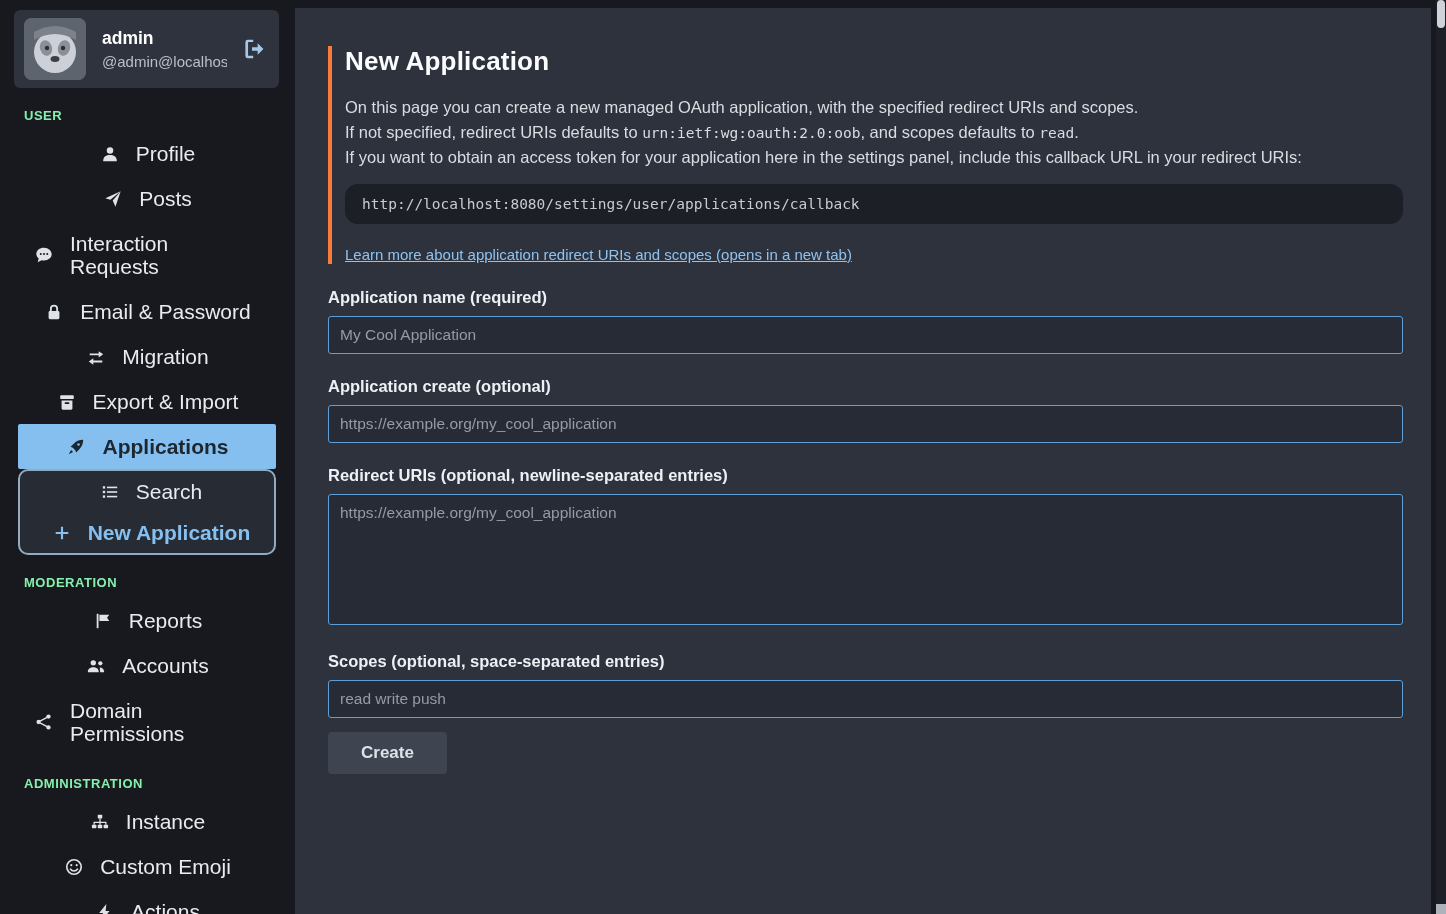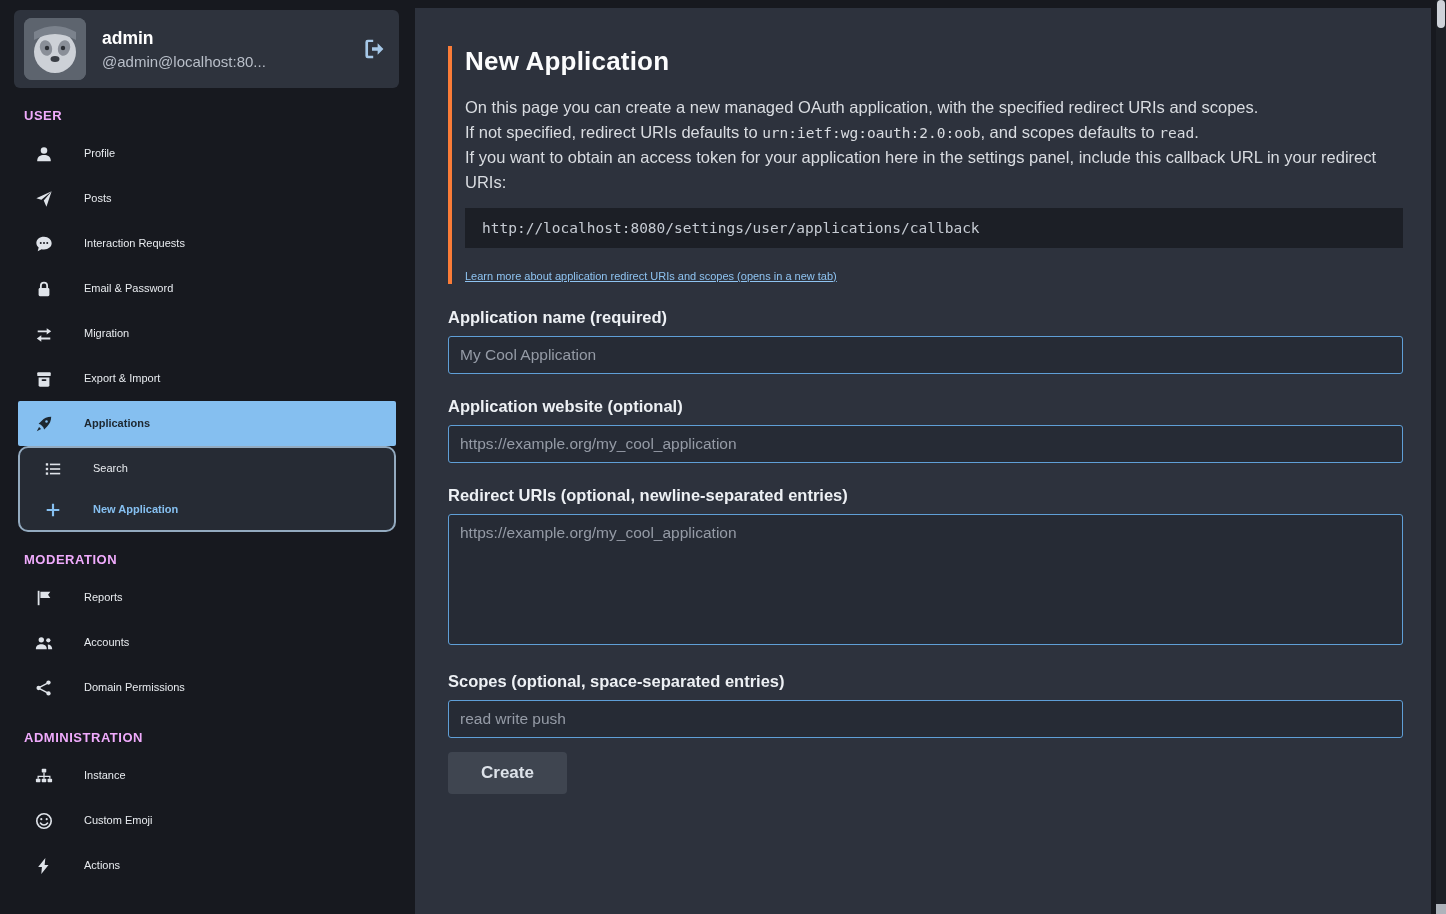--- a/index.html
+++ b/index.html
@@ -7,46 +7,46 @@
   body {
     width:1446px; height:914px; overflow:hidden;
     background:#17191f;
     font-family:"Liberation Sans","DejaVu Sans",sans-serif;
     color:#e8ebef;
     display:flex;
     position:relative;
   }
 
   
-  .sidebar { width:415px; flex-shrink:0; overflow:hidden; }
+  .sidebar { width:295px; flex-shrink:0; overflow:hidden; }
 
   .user-card {
     margin:10px 16px 2px 14px;
     background:#2e333d;
     border-radius:6px;
     padding:8px 12px 8px 10px;
     display:flex; align-items:center; gap:16px;
     cursor:pointer;
   }
   .avatar { width:62px; height:62px; border-radius:8px; overflow:hidden; flex-shrink:0; background:#5d646e; }
   .user-info { min-width:0; flex:1; }
   .user-name { font-size:17.5px; font-weight:700; color:#ffffff; margin-bottom:4px; }
   .user-handle { font-size:15px; color:#b9bfc9; white-space:nowrap; overflow:hidden; }
   .logout { color:#a6c8e8; margin-left:auto; flex-shrink:0; cursor:pointer; display:flex; }
 
   .section-label {
-    color:#f0abfc; font-size:13px; font-weight:700; letter-spacing:.04em;
+    color:#86efac; font-size:13px; font-weight:700; letter-spacing:.04em;
     margin:20px 0 8px 24px;
   }
 
   .nav { padding:0 19px 0 18px; }
   .nav-item {
-    display:flex; align-items:center; gap:29px;
+    display:flex; align-items:center; gap:15px;
     padding:11px 15px; border-radius:2px;
-    font-size:11px; line-height:23px; color:#e8ebef; cursor:pointer;
+    font-size:21px; line-height:23px; color:#e8ebef; cursor:pointer;justify-content:center;
   }
   .nav-item .icon { width:22px; display:flex; justify-content:center; color:#dfe3e9; flex-shrink:0; }
   .nav-item.active { background:#85bff0; color:#1d2730; font-weight:600; }
   .nav-item.active .icon { color:#1d2730; }
 
   .submenu {
     margin:0 19px 2px 18px;
     border:2px solid #93aabf; border-radius:10px;
     background:#262b34;
     overflow:hidden;
@@ -69,30 +69,30 @@
     padding-left:13px;
     margin-bottom:24px;
   }
   h1.page-title {
     margin:0 0 18px; font-size:26px; font-weight:700; color:#fbfcfd; letter-spacing:.2px;
   }
   .intro-block p { margin:0; font-size:16.5px; line-height:24.5px; color:#d9dce1; }
   .inline-code { font-family:"DejaVu Sans Mono","Liberation Mono",monospace; font-size:14.5px; color:#d9dce1; }
 
   .code-block {
-    margin:14px 0 0; background:#1c1f26; border-radius:0;
+    margin:14px 0 0; background:#1c1f26; border-radius:13px;
     padding:12px 17px;
     font-family:"DejaVu Sans Mono","Liberation Mono",monospace;
     font-size:14.5px; color:#c6cbd3;
     white-space:nowrap; overflow:hidden;
   }
 
   .learn-link {
     display:inline-block; margin-top:22px;
-    font-size:11px; color:#8ec3f1; text-decoration:underline; cursor:pointer;
+    font-size:15px; color:#8ec3f1; text-decoration:underline; cursor:pointer;
   }
 
   .field { margin-bottom:23px; }
   .field label { display:block; font-weight:700; font-size:16.5px; color:#edf0f4; margin-bottom:9px; }
   .field input, .field textarea {
     width:100%; background:#262b35;
     border:1px solid #5f9fd7; border-radius:3px;
     color:#e5e5e5; font-size:15.5px; padding:9px 11px;
     font-family:"Liberation Sans","DejaVu Sans",sans-serif;
     outline:none;
@@ -323,21 +323,21 @@
       <div class="code-block">http://localhost:8080/settings/user/applications/callback</div>
       <a class="learn-link">Learn more about application redirect URIs and scopes (opens in a new tab)</a>
     </div>
 
     <form>
       <div class="field">
         <label>Application name (required)</label>
         <input type="text" placeholder="My Cool Application" style="">
       </div>
       <div class="field">
-        <label>Application website (optional)</label>
+        <label>Application create (optional)</label>
         <input type="text" placeholder="https://example.org/my_cool_application" style="">
       </div>
       <div class="field">
         <label>Redirect URIs (optional, newline-separated entries)</label>
         <textarea placeholder="https://example.org/my_cool_application" style=""></textarea>
       </div>
       <div class="field" style="margin-bottom:0">
         <label>Scopes (optional, space-separated entries)</label>
         <input type="text" placeholder="read write push" style="">
       </div>

